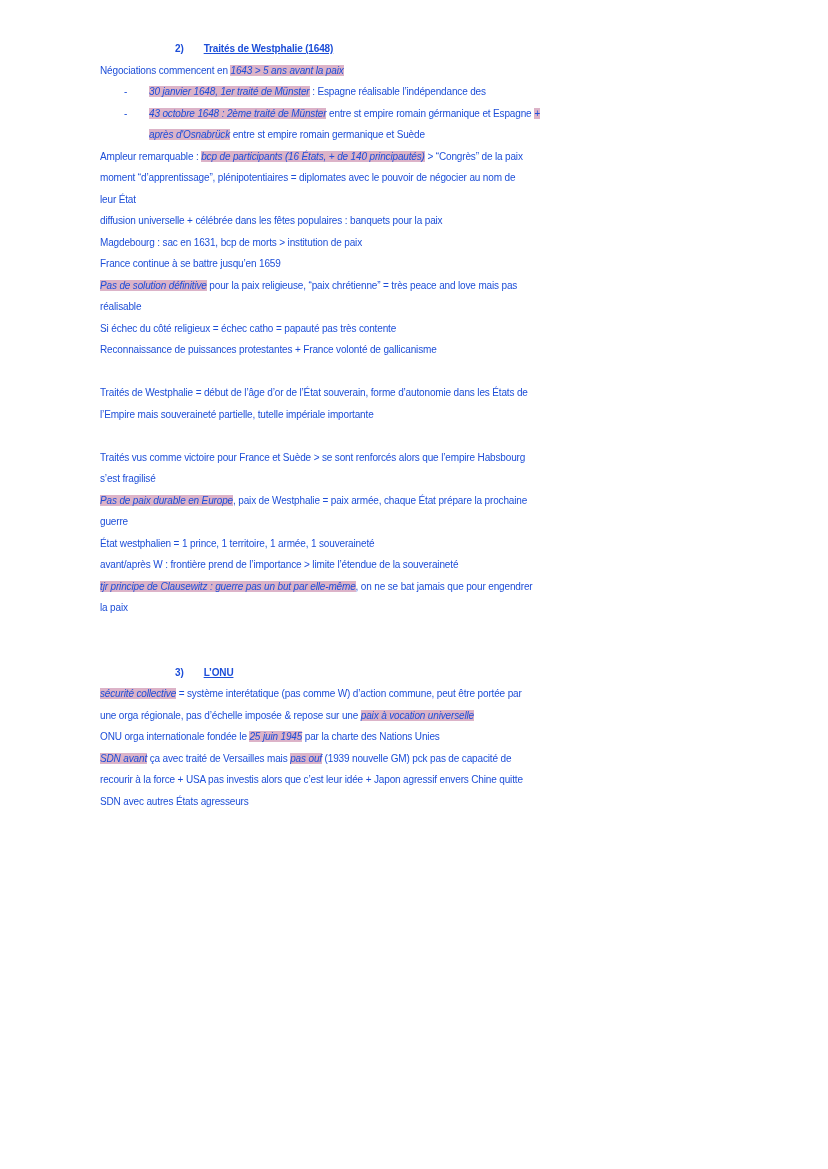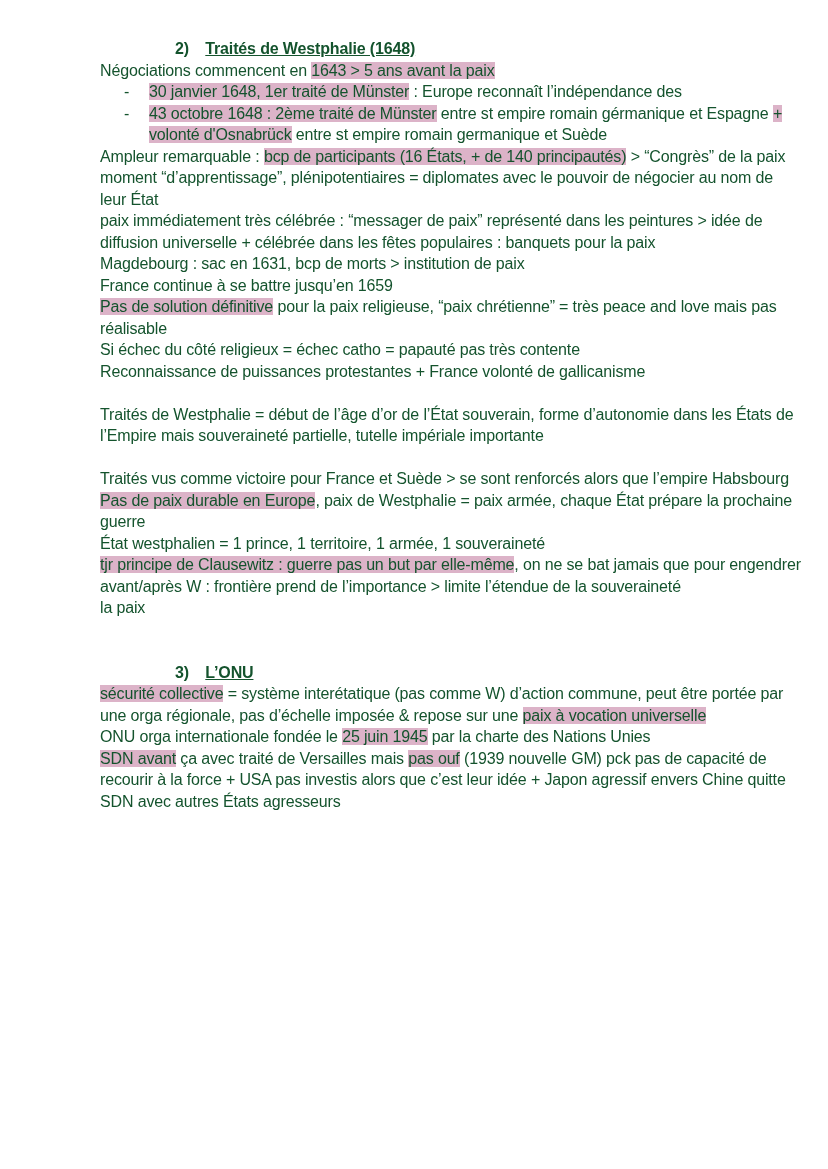--- a/index.html
+++ b/index.html
@@ -1,66 +1,66 @@
 <!DOCTYPE html>
 <html><head>
 <meta charset="utf-8">
 <style>
   html, body { margin: 0; padding: 0; background: #ffffff; }
   body { width: 828px; height: 1169px; position: relative; overflow: hidden; }
   .page {
     position: absolute; left: 100px; top: 38px; width: 640px;
     font-family: "Liberation Sans", sans-serif;
-    font-size: 16px; color: #14532d; letter-spacing: -0.15px;
+    font-size: 10px; color: #1d4ed8; letter-spacing: -0.15px;
   }
   .line { height: 21.5px; line-height: 21.5px; white-space: nowrap; }
   .blank { height: 21.5px; }
   .heading { font-weight: bold; padding-left: 75px; }
   .heading .num { display: inline-block; width: 26px; }
   .heading .title { text-decoration: underline; }
   .bullet { padding-left: 23px; position: relative; }
   .bullet .dash { position: absolute; left: 24px; }
   .bullet .txt { padding-left: 26px; }
   .indent { padding-left: 49px; }
-  .hl { background: #dcb3c8; }
+  .hl { background: #dcb3c8; font-style: italic; }
 </style>
 </head>
 <body>
 
 <div class="page">
   <div class="line heading">
     <span class="num">2)</span>
     <span class="title">Traités de Westphalie (1648)</span>
   </div>
   <div id="section2-body">
       <div class="line"><span>Négociations commencent en </span><span class="hl">1643 &gt; 5 ans avant la paix</span></div>
-      <div class="line bullet"><span class="dash">-</span><span class="txt"><span class="hl">30 janvier 1648, 1er traité de Münster</span><span> : Europe reconnaît l’indépendance des</span></span></div>
+      <div class="line bullet"><span class="dash">-</span><span class="txt"><span class="hl">30 janvier 1648, 1er traité de Münster</span><span> : Espagne réalisable l’indépendance des</span></span></div>
       <div class="line bullet"><span class="dash">-</span><span class="txt"><span class="hl">43 octobre 1648 : 2ème traité de Münster</span><span> entre st empire romain gérmanique et Espagne </span><span class="hl">+</span></span></div>
-      <div class="line indent"><span class="hl">volonté d'Osnabrück</span><span> entre st empire romain germanique et Suède</span></div>
+      <div class="line indent"><span class="hl">après d'Osnabrück</span><span> entre st empire romain germanique et Suède</span></div>
       <div class="line"><span>Ampleur remarquable : </span><span class="hl">bcp de participants (16 États, + de 140 principautés)</span><span> &gt; “Congrès” de la paix</span></div>
       <div class="line"><span>moment “d’apprentissage”, plénipotentiaires = diplomates avec le pouvoir de négocier au nom de</span></div>
       <div class="line"><span>leur État</span></div>
-      <div class="line"><span>paix immédiatement très célébrée : “messager de paix” représenté dans les peintures &gt; idée de</span></div>
       <div class="line"><span>diffusion universelle + célébrée dans les fêtes populaires : banquets pour la paix</span></div>
       <div class="line"><span>Magdebourg : sac en 1631, bcp de morts &gt; institution de paix</span></div>
       <div class="line"><span>France continue à se battre jusqu’en 1659</span></div>
       <div class="line"><span class="hl">Pas de solution définitive</span><span> pour la paix religieuse, “paix chrétienne” = très peace and love mais pas</span></div>
       <div class="line"><span>réalisable</span></div>
       <div class="line"><span>Si échec du côté religieux = échec catho = papauté pas très contente</span></div>
       <div class="line"><span>Reconnaissance de puissances protestantes + France volonté de gallicanisme</span></div>
       <div class="blank"></div>
       <div class="line"><span>Traités de Westphalie = début de l’âge d’or de l’État souverain, forme d’autonomie dans les États de</span></div>
       <div class="line"><span>l’Empire mais souveraineté partielle, tutelle impériale importante</span></div>
       <div class="blank"></div>
       <div class="line"><span>Traités vus comme victoire pour France et Suède &gt; se sont renforcés alors que l’empire Habsbourg</span></div>
+      <div class="line"><span>s’est fragilisé</span></div>
       <div class="line"><span class="hl">Pas de paix durable en Europe</span><span>, paix de Westphalie = paix armée, chaque État prépare la prochaine</span></div>
       <div class="line"><span>guerre</span></div>
       <div class="line"><span>État westphalien = 1 prince, 1 territoire, 1 armée, 1 souveraineté</span></div>
+      <div class="line"><span>avant/après W : frontière prend de l’importance &gt; limite l’étendue de la souveraineté</span></div>
       <div class="line"><span class="hl">tjr principe de Clausewitz : guerre pas un but par elle-même</span><span>, on ne se bat jamais que pour engendrer</span></div>
-      <div class="line"><span>avant/après W : frontière prend de l’importance &gt; limite l’étendue de la souveraineté</span></div>
       <div class="line"><span>la paix</span></div>
       <div class="blank"></div>
       <div class="blank"></div>
     </div>
 
   <div class="line heading">
     <span class="num">3)</span>
     <span class="title">L’ONU</span>
   </div>
   <div id="section3-body">

